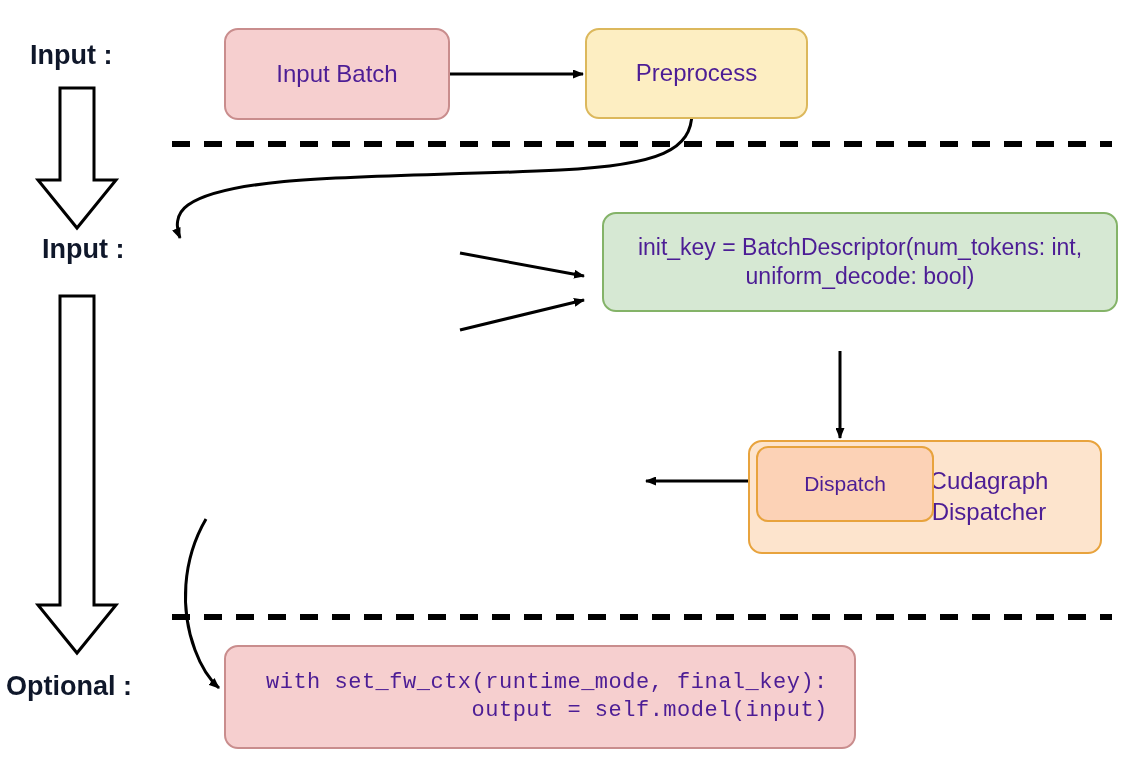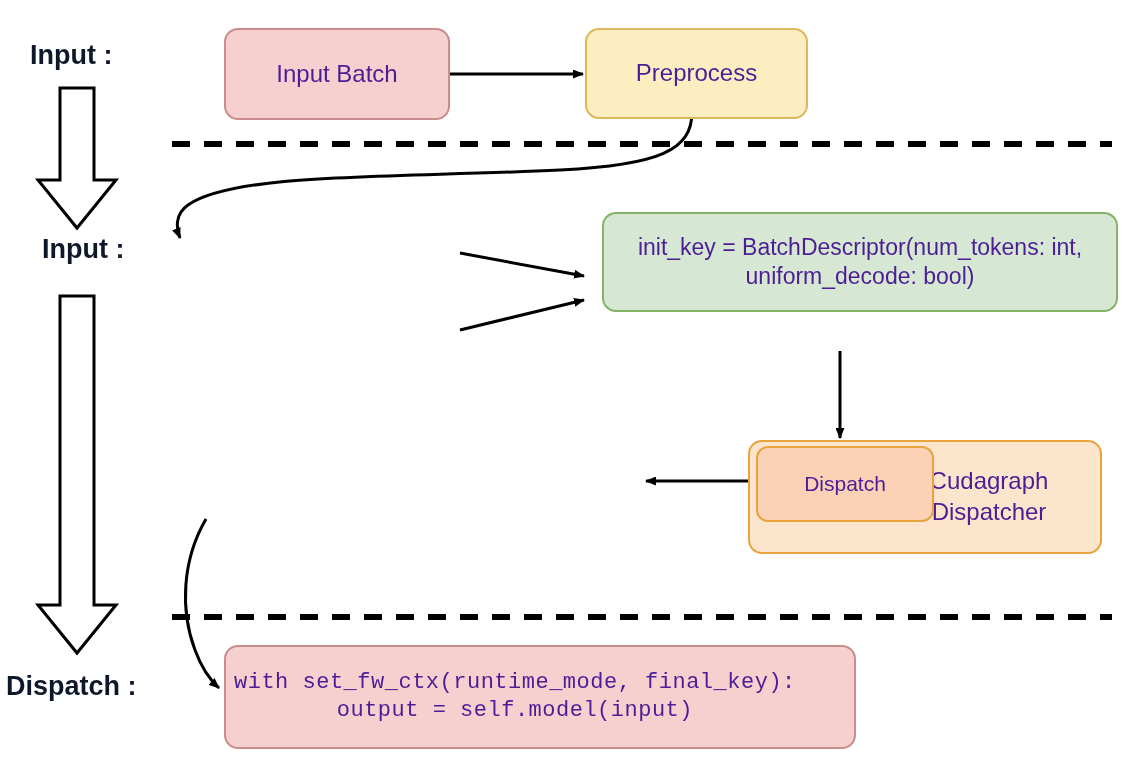--- a/index.html
+++ b/index.html
@@ -30,21 +30,21 @@
   .n-green    {background:#d6e8d3;border-color:#84b368;font-size:23px;}
   .n-blue     {background:#dae8fc;border-color:#7ea6dd;font-size:20px;}
   .n-outer-or {background:#fde4cd;border-color:#e8a33d;}
   .n-in-or    {background:#fcd2b6;border-color:#e8a33d;font-size:21px;align-items:center;}
   .n-code     {
     background:#f6cfcf;border-color:#c98d8d;
     font-family:"Liberation Mono","DejaVu Sans Mono",monospace;
     font-size:22px;justify-content:flex-start;align-items:center;
     letter-spacing:0.5px;
   }
-  .n-code .txt{padding-left:8px;text-align:center;}
+  .n-code .txt{padding-left:8px;text-align:right;margin-left:32px;}
 
   .n-outer-or .txt{
     position:absolute;right:18px;top:50%;transform:translateY(-50%);
     font-size:24px;text-align:center;width:170px;
   }
 </style>
 </head>
 <body>
 
 <div id="canvas">
@@ -72,21 +72,21 @@
 
     <path d="M840,351 L840,438" stroke="#000" stroke-width="3" fill="none" marker-end="url(#ah)"></path>
 
     <path d="M750,481 L646,481" stroke="#000" stroke-width="3" fill="none" marker-end="url(#ah)"></path>
 
     <path d="M206,519 C182,560 180,610 195,650 C202,669 210,680 219,688" stroke="#000" stroke-width="3" fill="none" marker-end="url(#ah)"></path>
   </svg>
 
   <div class="stage-label" style="left:30px;top:40px;">Input :</div>
   <div class="stage-label" style="left:42px;top:234px;">Input :</div>
-  <div class="stage-label" style="left:6px;top:671px;">Dispatch :</div>
+  <div class="stage-label" style="left:6px;top:671px;">Optional :</div>
 
   <div class="node n-input" style="left:224px;top:28px;width:226px;height:92px;">
     <span class="txt">Input Batch</span>
   </div>
 
   <div class="node n-pre" style="left:585px;top:28px;width:223px;height:91px;">
     <span class="txt">Preprocess</span>
   </div>
 
 

